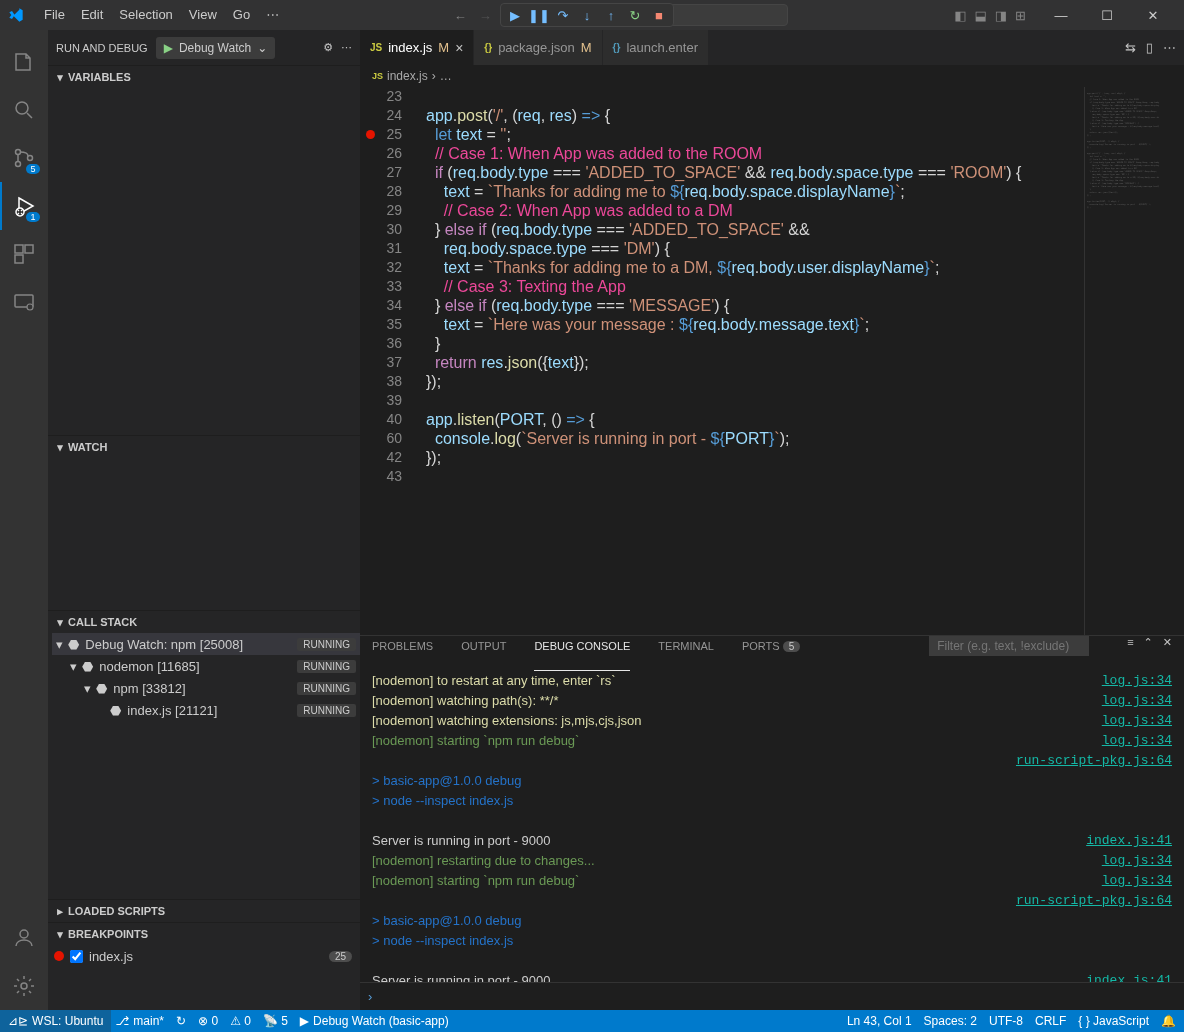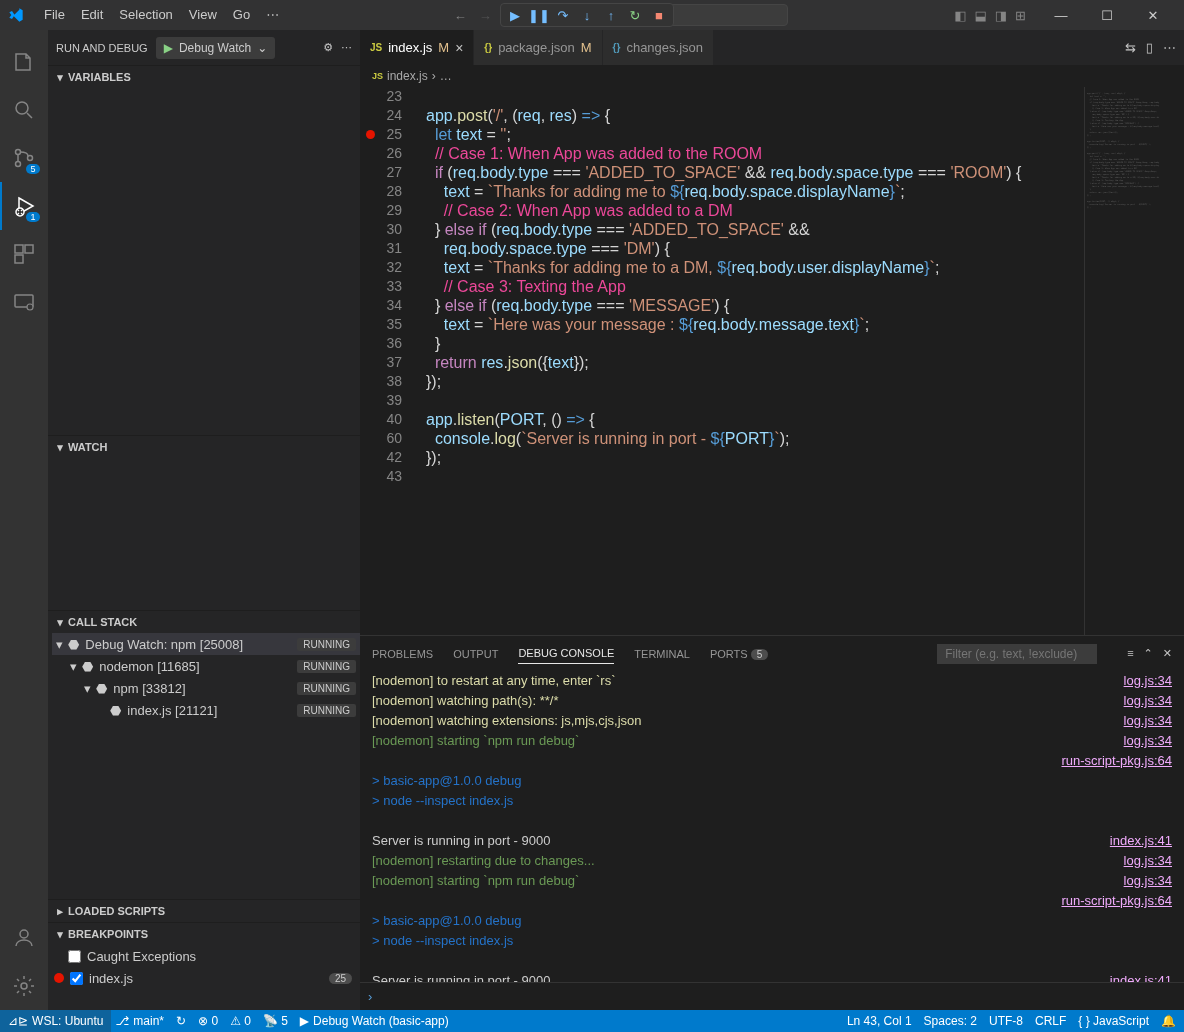--- a/index.html
+++ b/index.html
@@ -58,31 +58,31 @@
 .code-lines { flex: 1; font-family: 'Consolas', monospace; font-size: 16px; line-height: 19px; white-space: pre; color: #d4d4d4; position: relative; }
 .code-lines .cl { height: 19px; padding-left: 8px; }
 .kw { color: #c586c0; }
 .kw2 { color: #569cd6; }
 .str { color: #ce9178; }
 .cmt { color: #ec4899; }
 .fn { color: #dcdcaa; }
 .var { color: #9cdcfe; }
 .minimap { width: 100px; background: #1e1e1e; border-left: 1px solid #333; font-size: 2px; line-height: 3px; color: #606060; padding: 2px; overflow: hidden; white-space: pre; font-family: monospace; }
 .bottom-panel { height: 375px; background: #1e1e1e; border-top: 1px solid #333; display: flex; flex-direction: column; }
-.bp-tabs { height: 35px; display: flex; align-items: center; padding: 0 12px; gap: 20px; font-size: 11px; color: #969696; }
+.bp-tabs { height: 35px; display: flex; padding: 0 12px; gap: 28px; font-size: 11px; color: #969696; }
 .bp-tabs .bp-tab { cursor: pointer; padding: 4px 0; text-transform: uppercase; }
 .bp-tabs .bp-tab.active { color: #e7e7e7; border-bottom: 1px solid #e7e7e7; }
 .bp-tabs .p-badge { background: #4d4d4d; border-radius: 10px; padding: 0 6px; font-size: 10px; color: #ccc; }
 .bp-tabs .bp-filter { margin-left: auto; }
 .bp-tabs .bp-filter input { background: #3c3c3c; border: none; color: #cccccc; padding: 3px 8px; width: 160px; font-size: 12px; }
 .bp-tabs .bp-icons { display: flex; gap: 10px; margin-left: 10px; color: #c5c5c5; }
 .console-body { flex: 1; overflow: auto; font-family: 'Consolas', monospace; font-size: 13px; line-height: 20px; padding: 0 12px; }
 .console-body .row { display: flex; }
 .console-body .row .msg { flex: 1; }
-.console-body .row .src { color: #f0abfc; text-decoration: underline; }
+.console-body .row .src { color: #14b8a6; text-decoration: underline; font-family: Liberation Mono, monospace; }
 .nodemon { color: #dcdcaa; }
 .nodemon-g { color: #6a9955; }
 .blue-out { color: #2472c8; }
 .plain-out { color: #cccccc; }
 .console-input-row { border-top: 1px solid #333; height: 28px; display: flex; align-items: center; padding: 0 8px; color: #569cd6; }
 .status-bar { height: 22px; background: #007acc; color: white; display: flex; align-items: center; font-size: 12px; padding: 0 8px; gap: 12px; }
 .status-bar .sb-item { display: flex; align-items: center; gap: 4px; cursor: pointer; }
 .status-bar .spacer { flex: 1; }
 svg { display: block; }
 .chevron { display: inline-block; width: 12px; }
@@ -250,24 +250,20 @@
           <span class="chev">▸</span>
           <span>LOADED SCRIPTS</span>
         </div>
     </div>
     <div class="panel-section breakpoints">
       <div class="panel-header">
           <span class="chev">▾</span>
           <span>BREAKPOINTS</span>
         </div>
       <div class="bp-row">
-          <input type="checkbox" style="">
-          <span>Caught Exceptions</span>
-        </div>
-      <div class="bp-row">
           <span class="bp-dot"></span>
           <input type="checkbox" checked="" style="">
           <span>index.js</span>
           <span class="count-badge">25</span>
         </div>
     </div>
   </div>
 
   <div class="editor-area">
     <div class="tabs-row">
@@ -278,21 +274,21 @@
             <span class="modified">M</span>
             <span class="close">×</span>
           </div>
           <div class="tab">
             <span style="color:#cbcb41;font-weight:bold;font-size:10px">{}</span>
             <span>package.json</span>
             <span class="modified">M</span>
           </div>
           <div class="tab">
             <span style="color:#519aba;font-weight:bold;font-size:10px">{}</span>
-            <span>changes.json</span>
+            <span>launch.enter</span>
           </div>
         </div>
       <div class="tab-actions">
         <span>⇆</span>
         <span>▯</span>
         <span>⋯</span>
       </div>
     </div>
     <div class="breadcrumb">
       <span style="color:#cbcb41;font-weight:bold;font-size:9px">JS</span>

